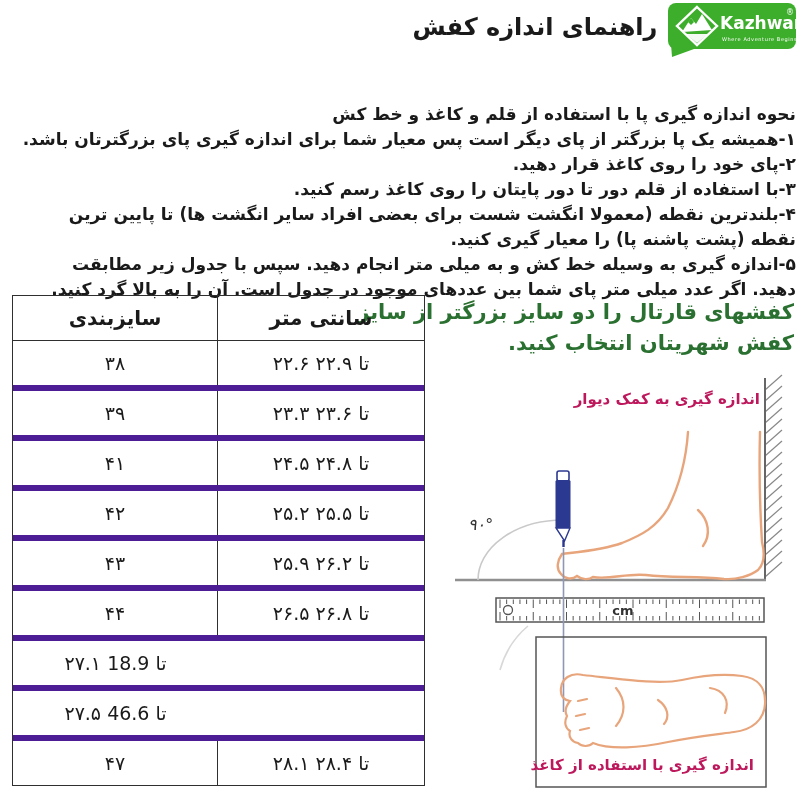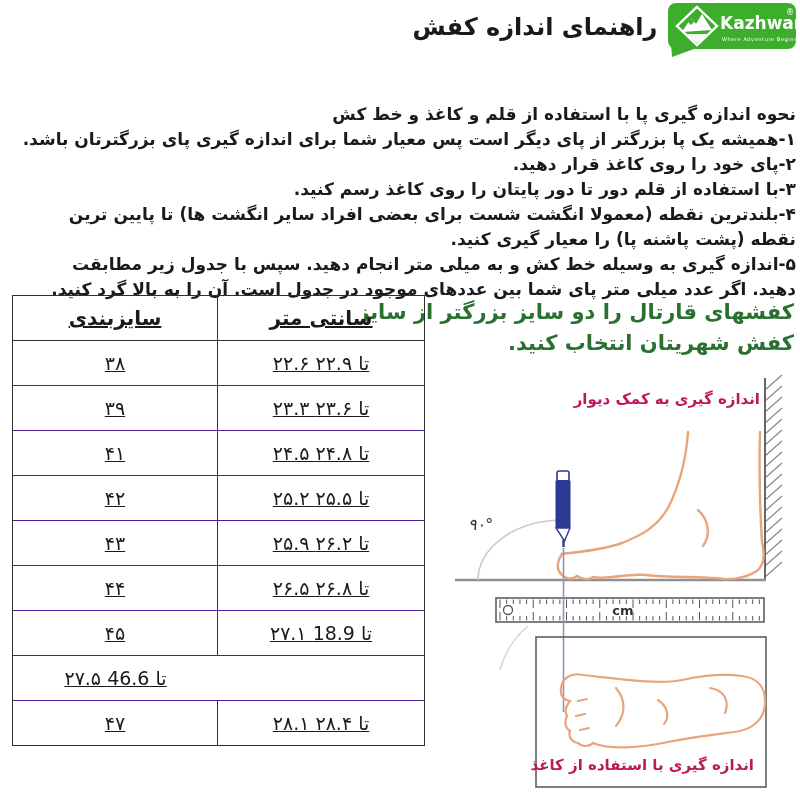--- a/index.html
+++ b/index.html
@@ -24,25 +24,24 @@
     position:absolute;top:297px;right:6px;left:428px;
     direction:rtl;text-align:right;font-weight:bold;font-size:21px;line-height:31px;
   }
   .note .nline{white-space:nowrap;}
   
   .size-table{
     position:absolute;left:12px;top:295px;width:411px;
     border:1.5px solid #2f2f2f;direction:ltr;
   }
   .trow{display:grid;grid-template-columns:205px 1fr;}
-  .trow + .trow{border-top:1px solid #4c1d95;}
+  .trow + .trow{border-top:6px solid #4c1d95;}
   .tcell{
     height:44px;display:flex;align-items:center;justify-content:center;
     font-size:19px;
-    text-decoration:underline;
   }
   .tcell.size{border-right:1px solid #2f2f2f;}
   .thead .tcell{font-weight:bold;font-size:20px;direction:rtl;}
   
   .illu{position:absolute;left:420px;top:370px;width:380px;height:430px;}
   .illu-label{
     position:absolute;direction:rtl;white-space:nowrap;
     font-weight:bold;font-size:15px;color:#be185d;
   }
   .wall-label{top:390px;right:40px;}
@@ -113,21 +112,20 @@
       </div>
       <div class="trow">
         <div class="tcell size">۴۳</div>
         <div class="tcell cm" dir="ltr">۲۵.۹ تا ۲۶.۲</div>
       </div>
       <div class="trow">
         <div class="tcell size">۴۴</div>
         <div class="tcell cm" dir="ltr">۲۶.۵ تا ۲۶.۸</div>
       </div>
       <div class="trow">
-        <div class="tcell size">۴۵</div>
         <div class="tcell cm" dir="ltr">۲۷.۱ تا 18.9</div>
       </div>
       <div class="trow">
         <div class="tcell cm" dir="ltr">۲۷.۵ تا 46.6</div>
       </div>
       <div class="trow">
         <div class="tcell size">۴۷</div>
         <div class="tcell cm" dir="ltr">۲۸.۱ تا ۲۸.۴</div>
       </div>
     </div>

